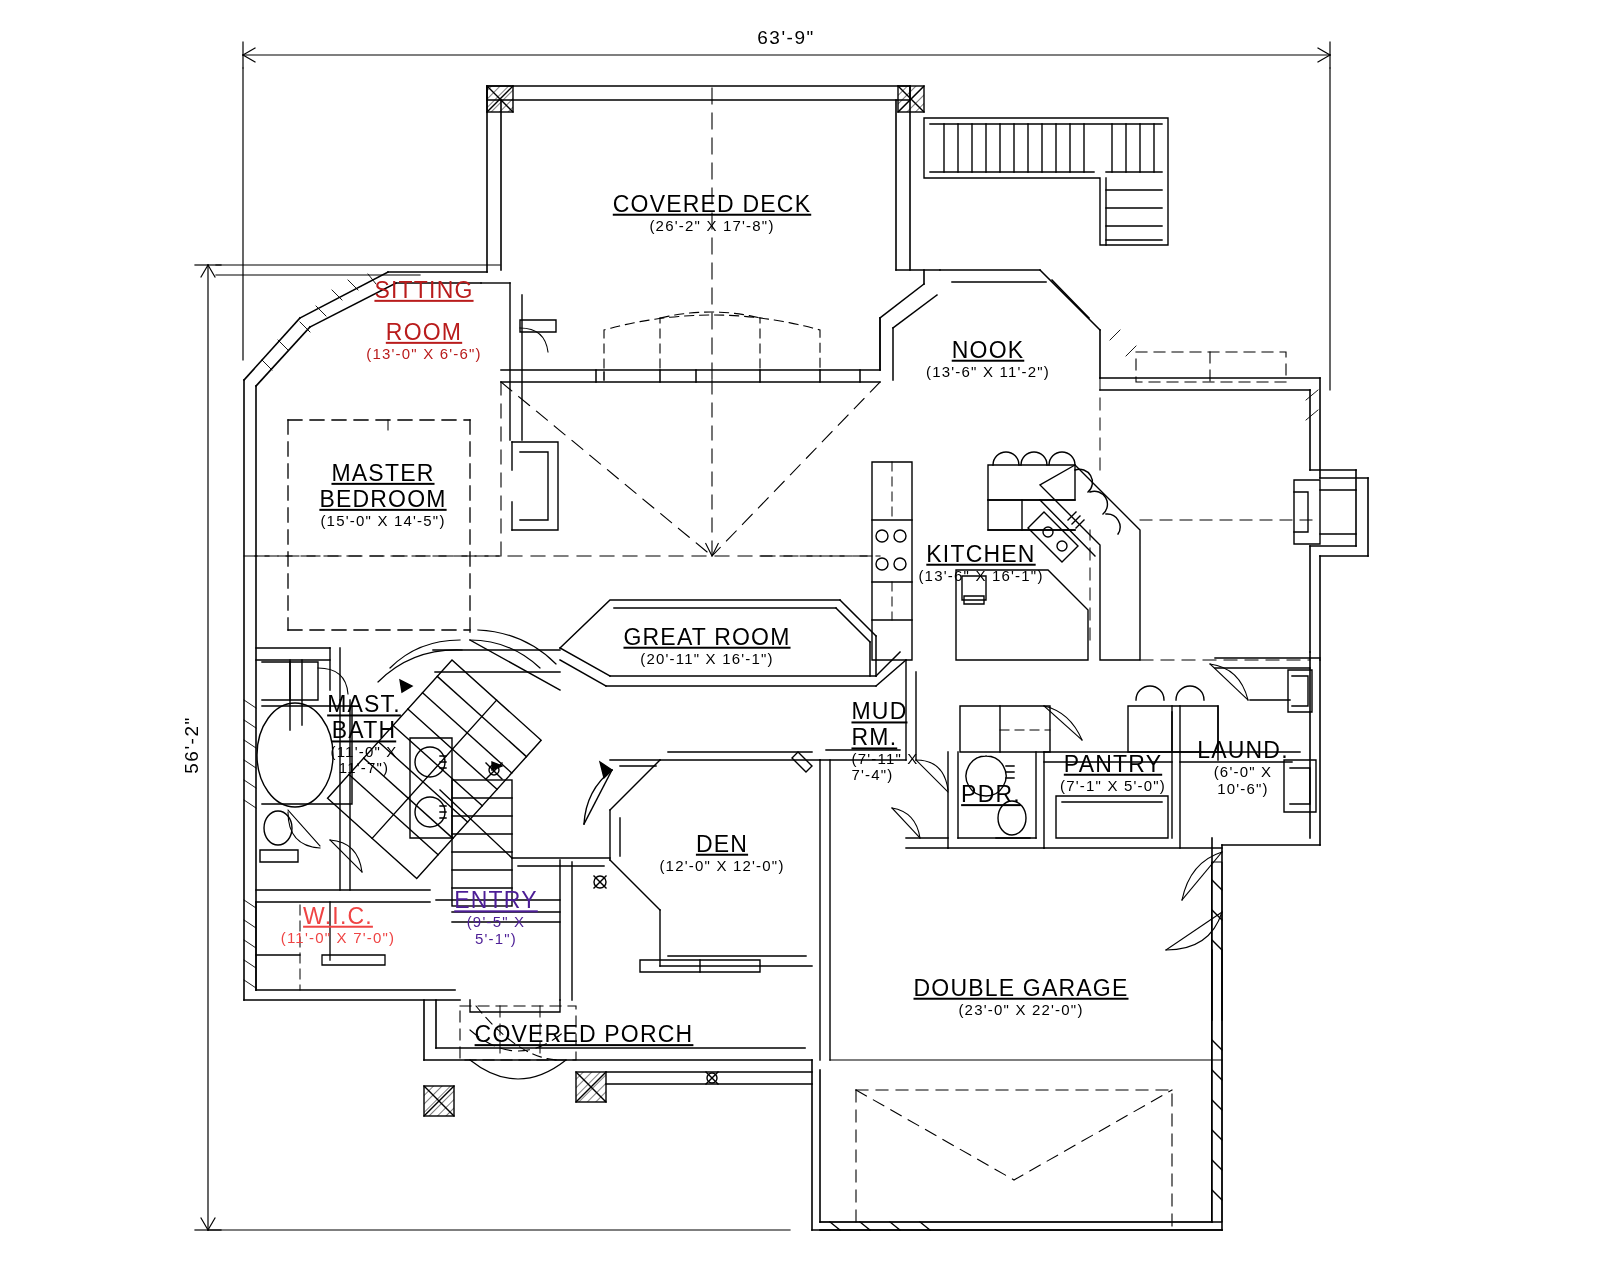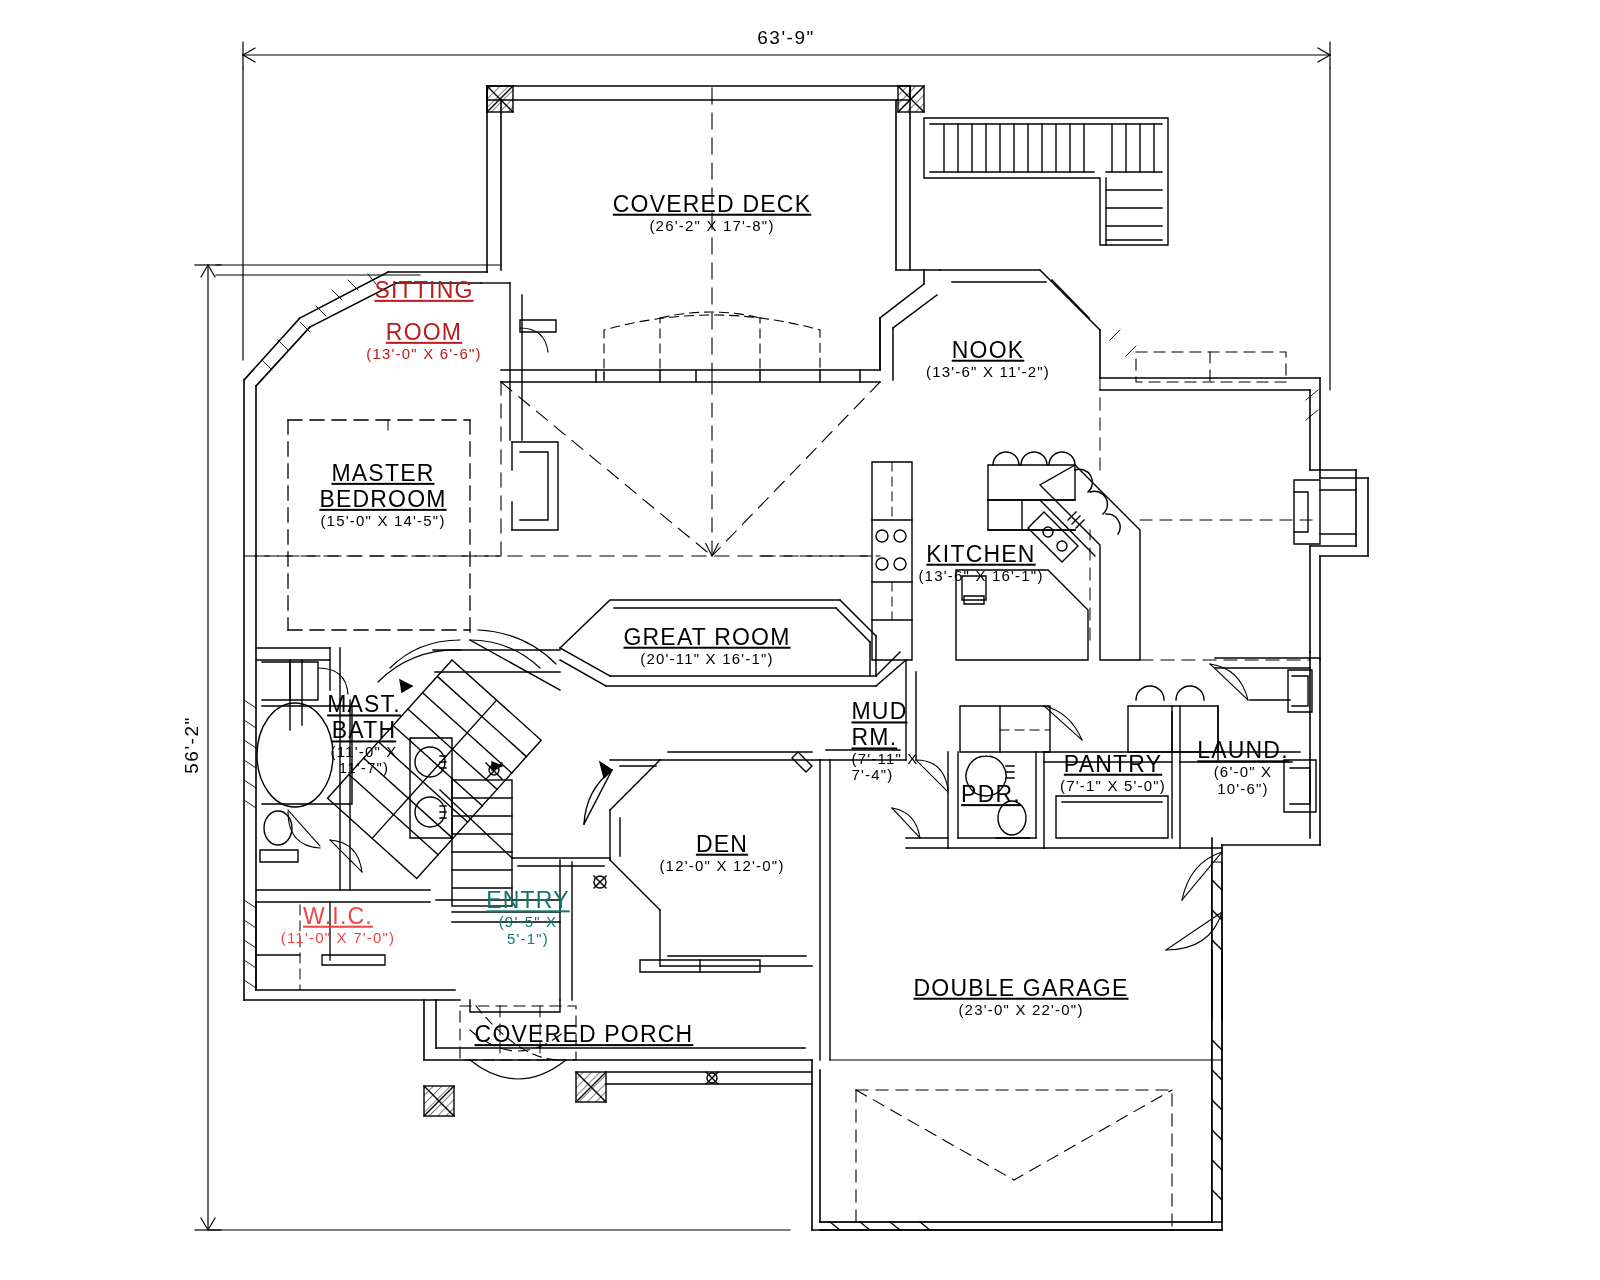--- a/index.html
+++ b/index.html
@@ -613,33 +613,33 @@
         <div class="rm-dim">7'-4")</div>
       </div>
       <div class="rm-label" style="position: absolute; left: 991px; top: 795px; transform: translate(-50%, -50%); text-align: center; white-space: nowrap; color: rgb(0, 0, 0); line-height: 1.12;">
         <div class="rm-name" style="text-decoration: underline; text-underline-offset: 2px;">PDR.</div>
       </div>
       <div class="rm-label" style="position: absolute; left: 1113px; top: 773px; transform: translate(-50%, -50%); text-align: center; white-space: nowrap; color: rgb(0, 0, 0); line-height: 1.12;">
         <div class="rm-name" style="text-decoration: underline; text-underline-offset: 2px;">PANTRY</div>
         <div class="rm-dim">(7'-1" X 5'-0")</div>
       </div>
       <div class="rm-label" style="position: absolute; left: 1243px; top: 768px; transform: translate(-50%, -50%); text-align: center; white-space: nowrap; color: rgb(0, 0, 0); line-height: 1.12;">
-        <div class="rm-name" style="text-decoration: underline; text-underline-offset: 2px;">LAUND.</div>
+        <div class="rm-name" style="text-underline-offset: 2px;">LAUND.</div>
         <div class="rm-dim">(6'-0" X</div>
         <div class="rm-dim">10'-6")</div>
       </div>
       <div class="rm-label" style="position: absolute; left: 722px; top: 853px; transform: translate(-50%, -50%); text-align: center; white-space: nowrap; color: rgb(0, 0, 0); line-height: 1.12;">
         <div class="rm-name" style="text-decoration: underline; text-underline-offset: 2px;">DEN</div>
         <div class="rm-dim">(12'-0" X 12'-0")</div>
       </div>
       <div class="rm-label" style="position: absolute; left: 338px; top: 925px; transform: translate(-50%, -50%); text-align: center; white-space: nowrap; color: #ef4444; line-height: 1.12;">
         <div class="rm-name" style="text-decoration: underline; text-underline-offset: 2px;">W.I.C.</div>
         <div class="rm-dim">(11'-0" X 7'-0")</div>
       </div>
-      <div class="rm-label" style="position: absolute; left: 528px; top: 918px; transform: translate(-50%, -50%); text-align: center; white-space: nowrap; color: #0f766e; line-height: 1.12;">
+      <div class="rm-label" style="position: absolute; left: 496px; top: 918px; transform: translate(-50%, -50%); text-align: center; white-space: nowrap; color: #4c1d95; line-height: 1.12;">
         <div class="rm-name" style="text-decoration: underline; text-underline-offset: 2px;">ENTRY</div>
         <div class="rm-dim">(9'-5" X</div>
         <div class="rm-dim">5'-1")</div>
       </div>
       <div class="rm-label" style="position: absolute; left: 1021px; top: 997px; transform: translate(-50%, -50%); text-align: center; white-space: nowrap; color: rgb(0, 0, 0); line-height: 1.12;">
         <div class="rm-name" style="text-decoration: underline; text-underline-offset: 2px;">DOUBLE GARAGE</div>
         <div class="rm-dim">(23'-0" X 22'-0")</div>
       </div>
       <div class="rm-label" style="position: absolute; left: 584px; top: 1035px; transform: translate(-50%, -50%); text-align: center; white-space: nowrap; color: rgb(0, 0, 0); line-height: 1.12;">
         <div class="rm-name" style="text-decoration: underline; text-underline-offset: 2px;">COVERED PORCH</div>

